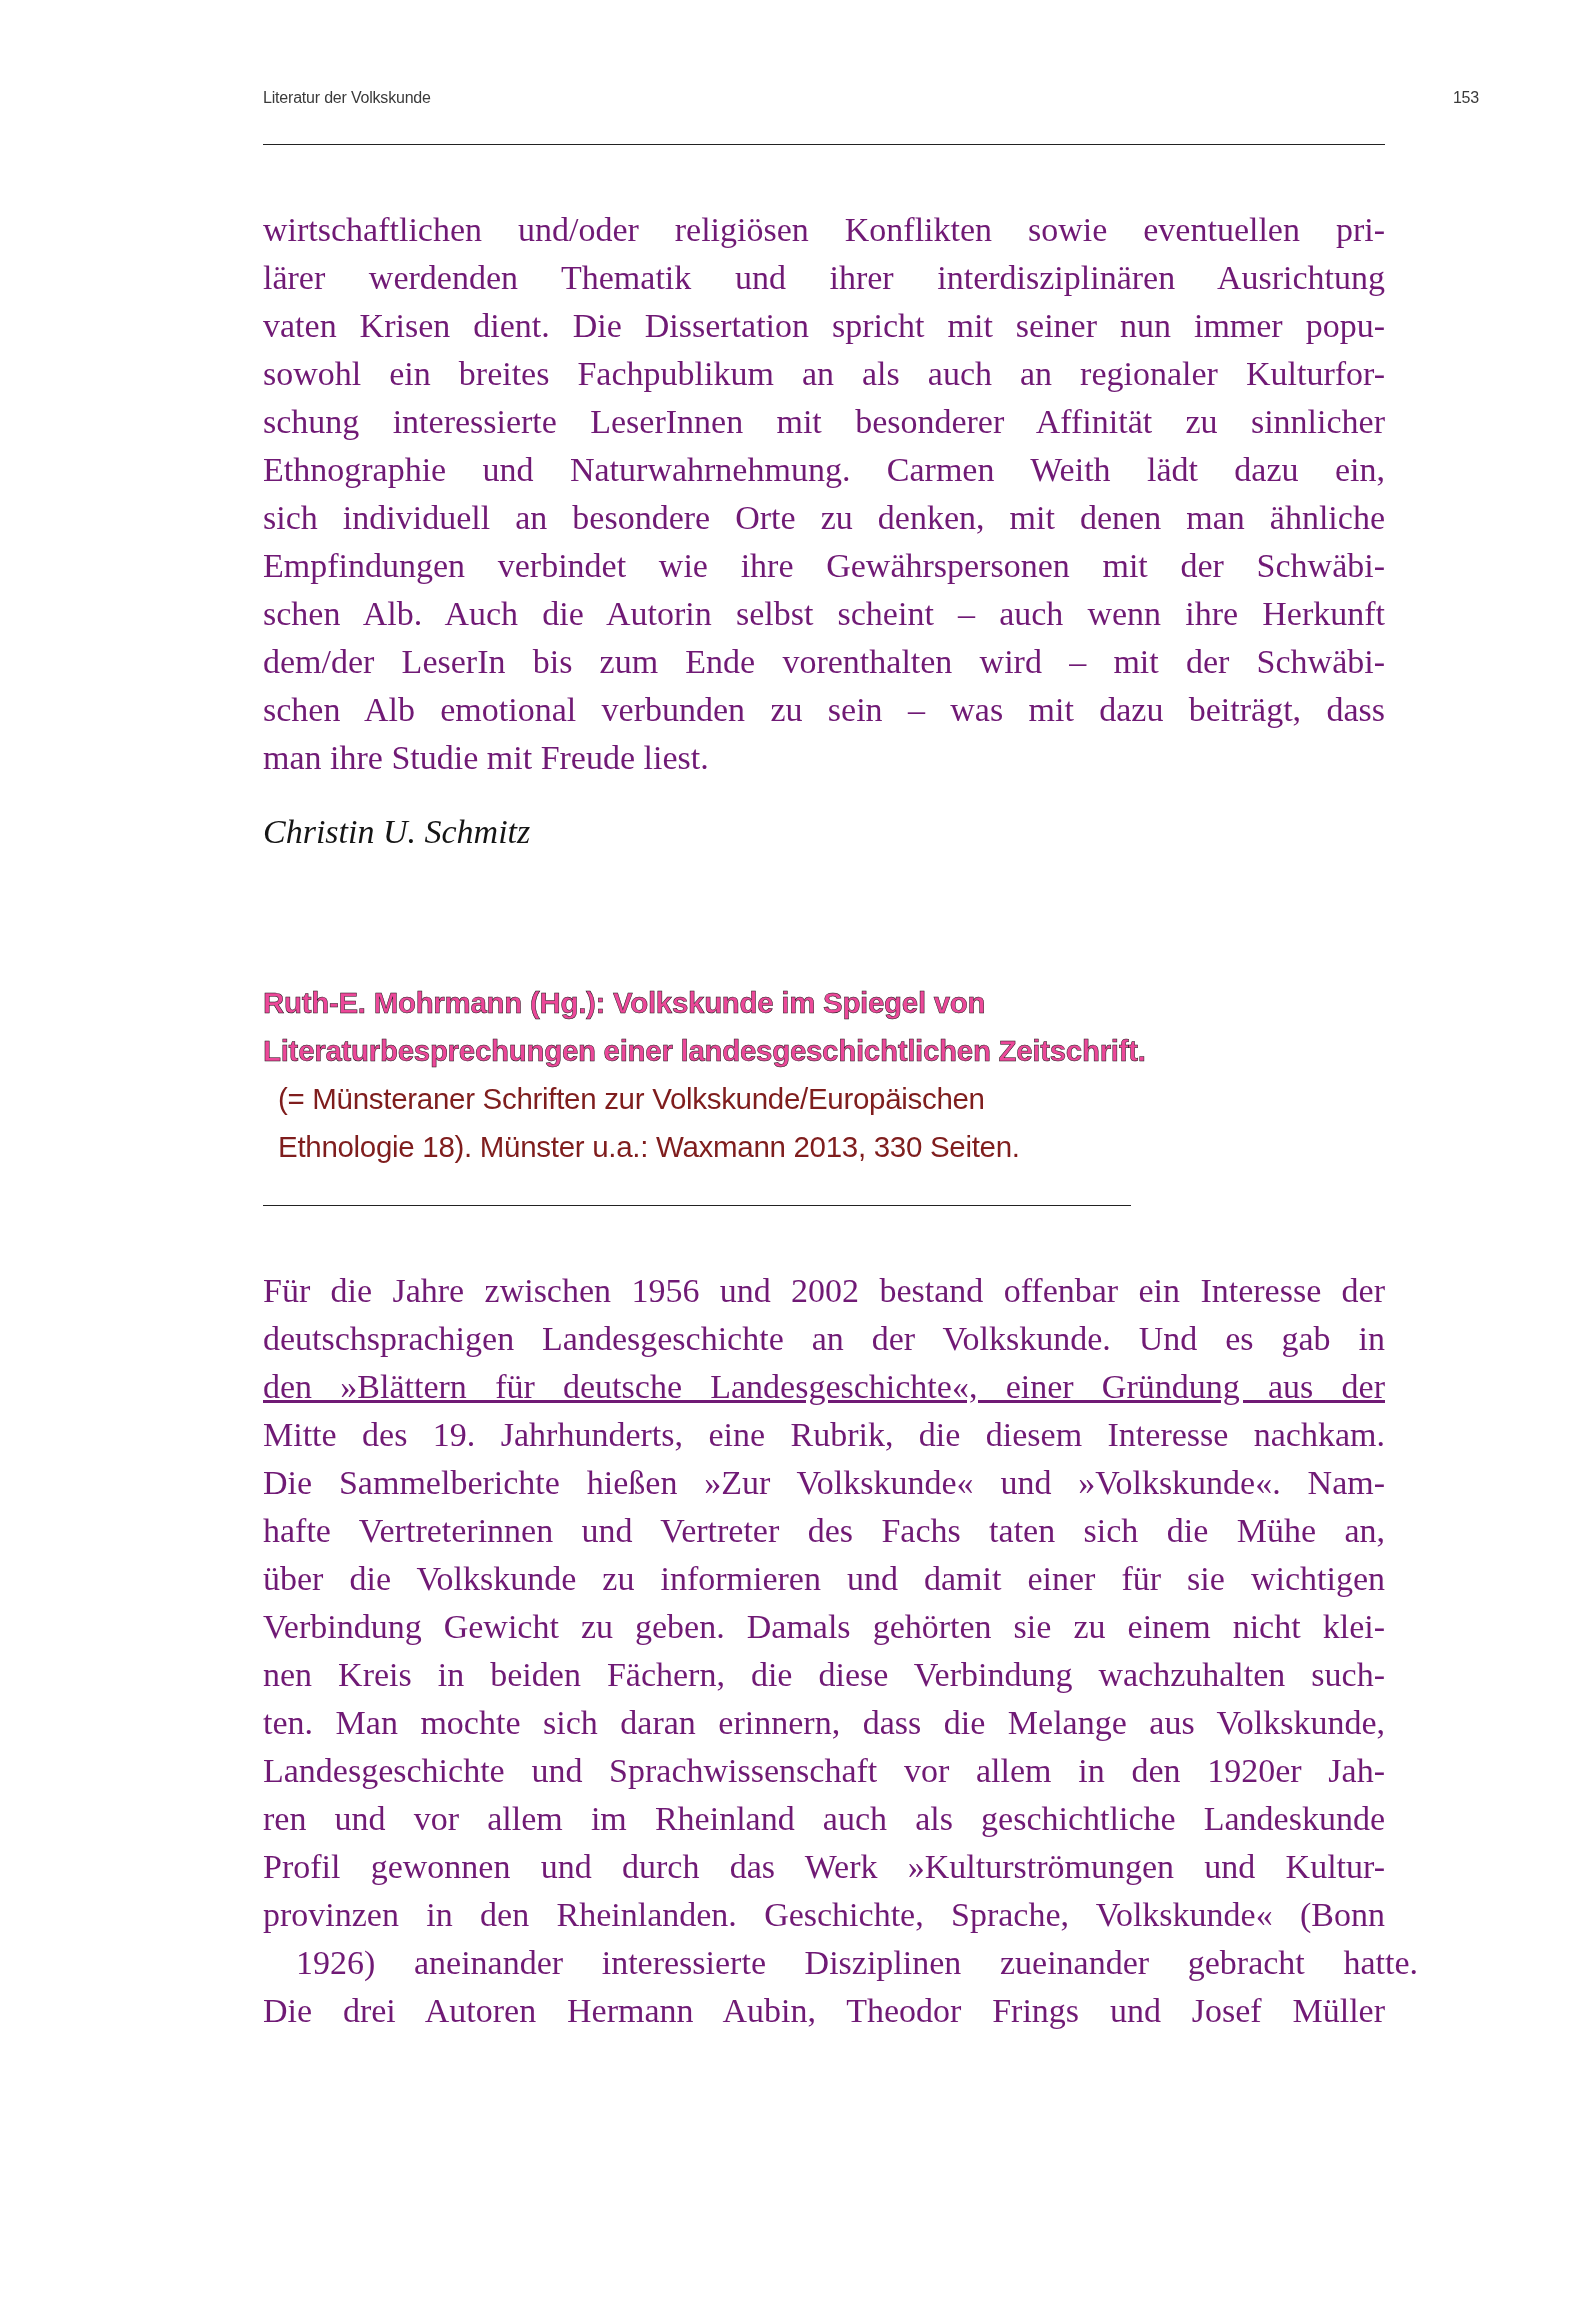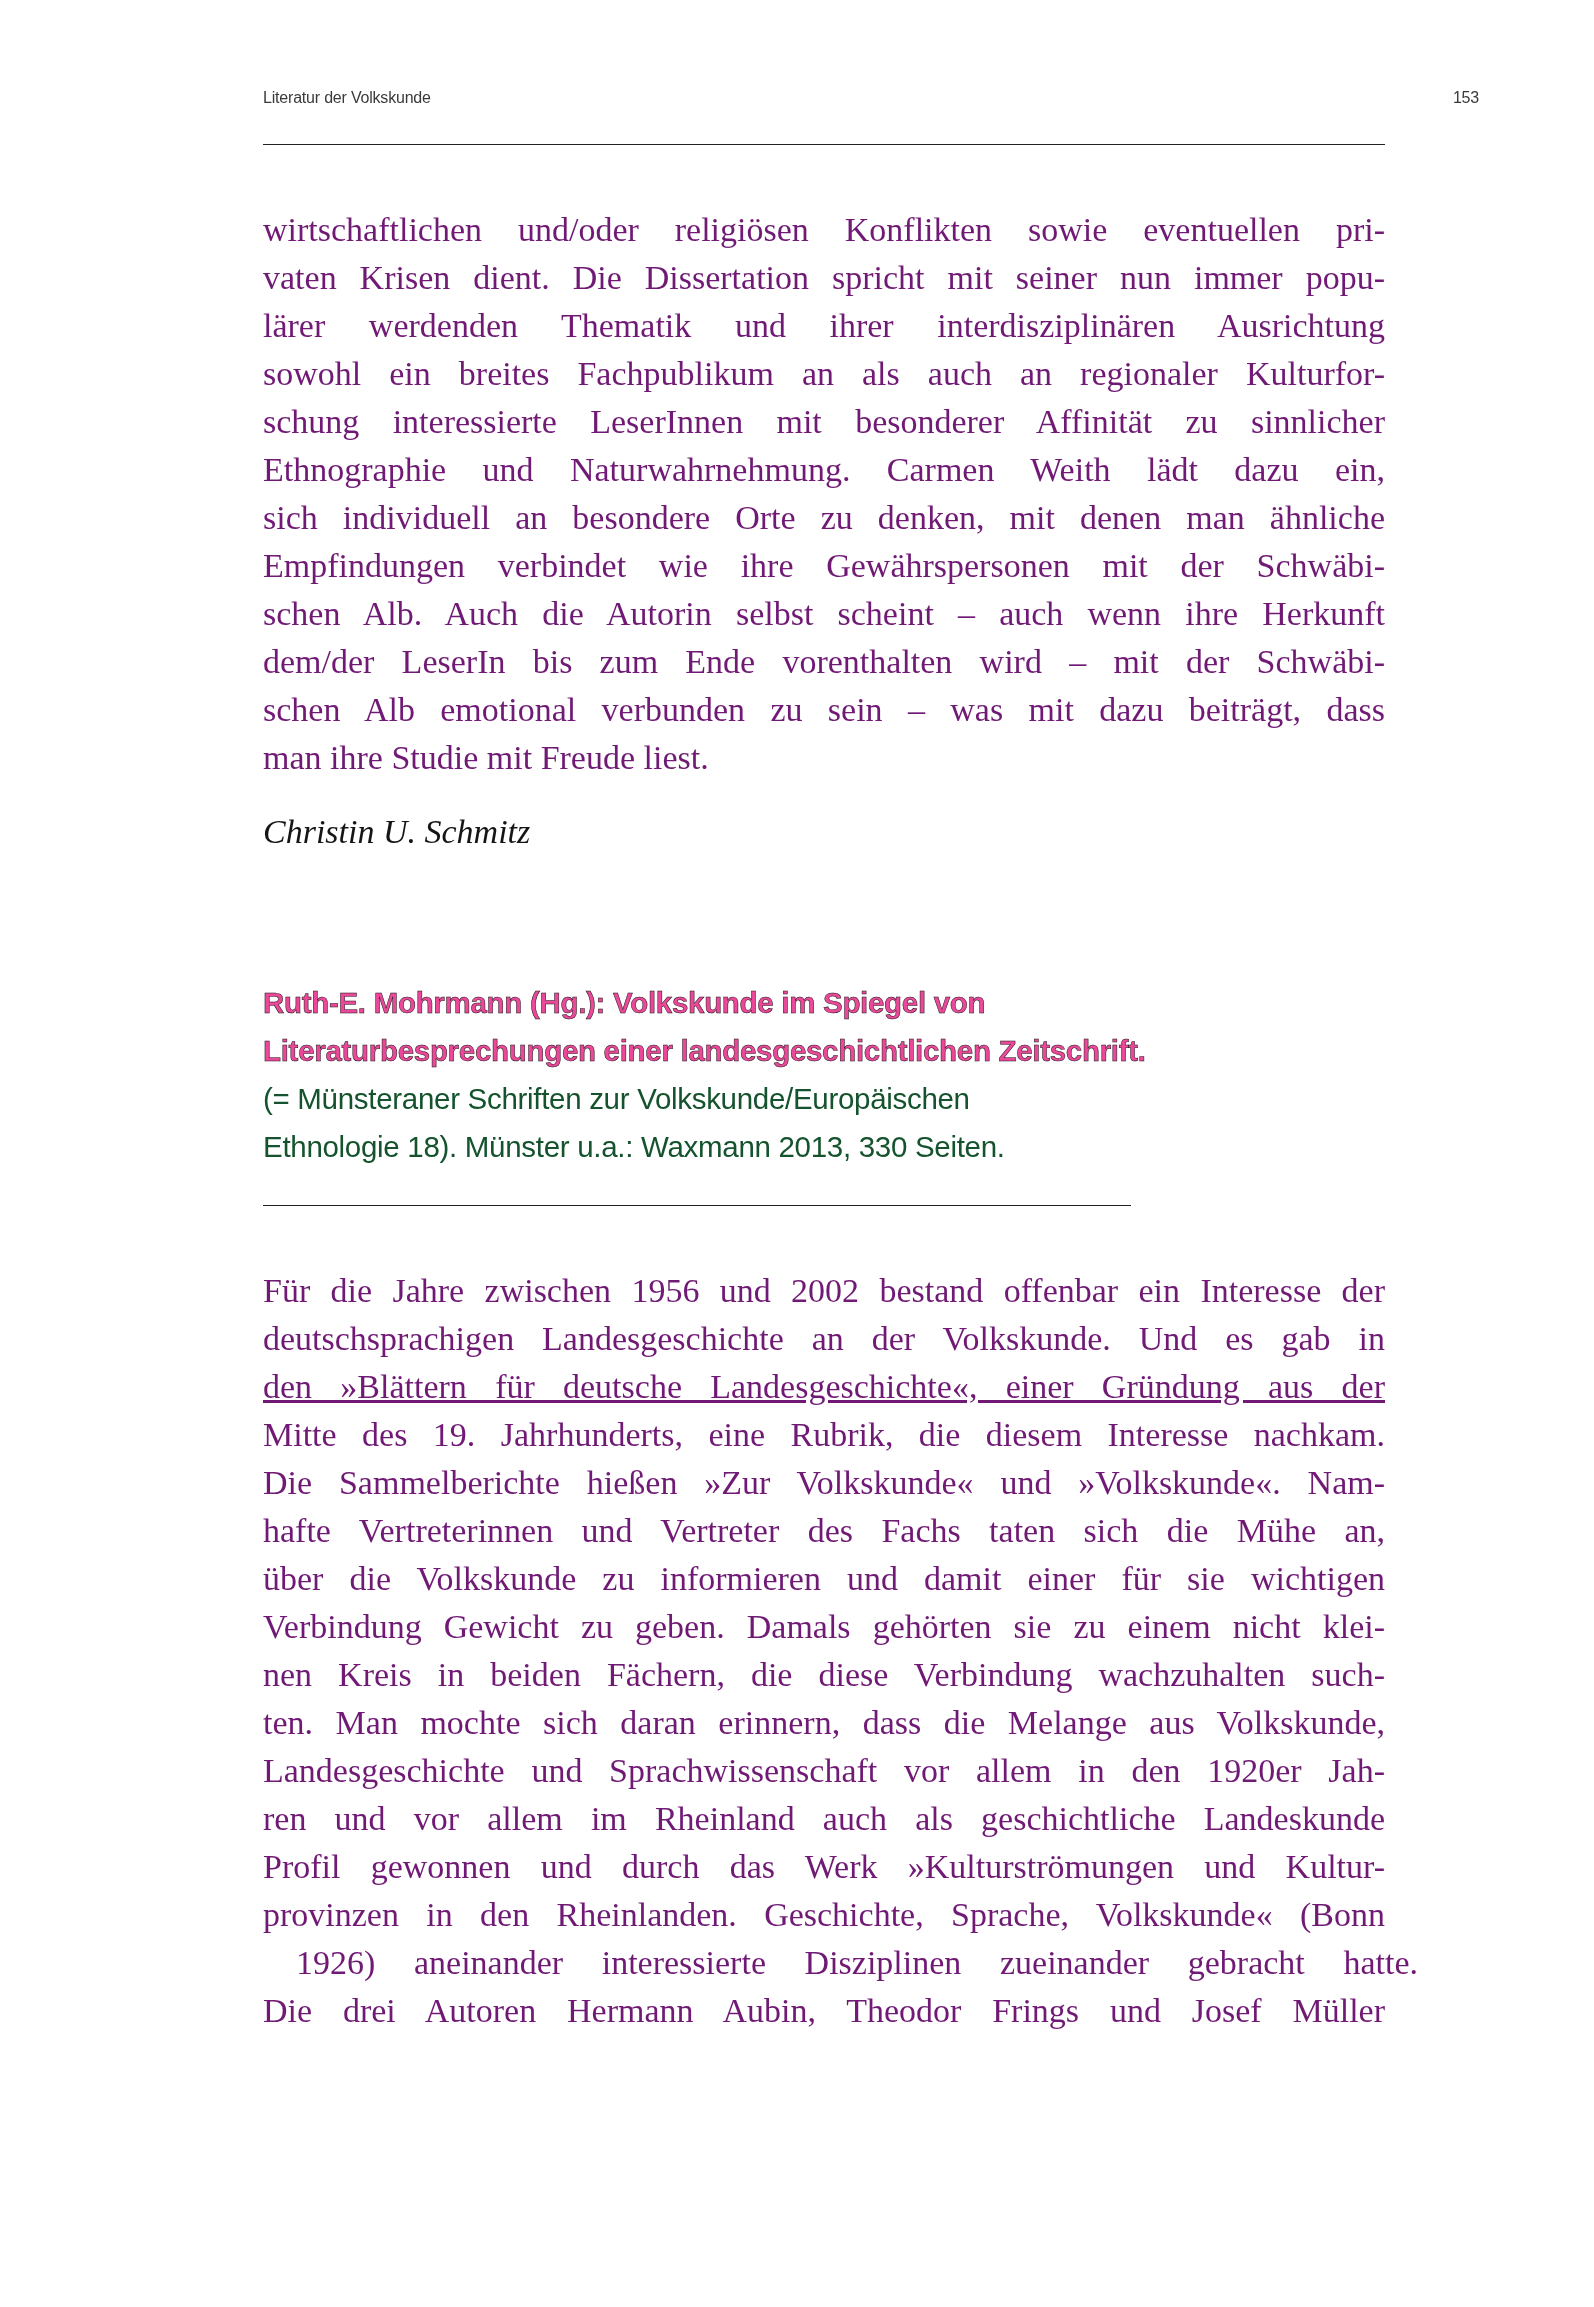--- a/index.html
+++ b/index.html
@@ -89,21 +89,22 @@
       line-height: 48px;
       color: #1a1a1a;
       letter-spacing: -0.3px;
     }
     .bib .bib-title {
       font-weight: bold;
       color: #ec4899;
       -webkit-text-stroke: 0.5px #111;
     }
     .bib .bib-series {
-      color: #14532d;
+      color: #7f1d1d;
+      margin-left: 15px;
     }
     .bib-rule {
       position: absolute;
       left: 263px;
       top: 1205px;
       width: 868px;
       height: 0;
       border-top: 1.6px solid #222;
     }
     #section2 { top: 1267px; }
@@ -112,22 +113,22 @@
 <body>
 
 <header class="running-head">
   <span class="title">Literatur der Volkskunde</span>
   <span class="page-num">153</span>
 </header>
 <div class="head-rule"></div>
 
 <section class="body-text" id="section1">
   <div class="line"><span class="j" style="white-space: nowrap;">wirtschaftlichen und/oder religiösen Konflikten sowie eventuellen pri-</span></div>
+  <div class="line"><span class="j" style="white-space: nowrap;">lärer werdenden Thematik und ihrer interdisziplinären Ausrichtung</span></div>
   <div class="line"><span class="j" style="white-space: nowrap;">vaten Krisen dient. Die Dissertation spricht mit seiner nun immer popu-</span></div>
-  <div class="line"><span class="j" style="white-space: nowrap;">lärer werdenden Thematik und ihrer interdisziplinären Ausrichtung</span></div>
   <div class="line"><span class="j" style="white-space: nowrap;">sowohl ein breites Fachpublikum an als auch an regionaler Kulturfor-</span></div>
   <div class="line"><span class="j" style="white-space: nowrap;">schung interessierte LeserInnen mit besonderer Affinität zu sinnlicher</span></div>
   <div class="line"><span class="j" style="white-space: nowrap;">Ethnographie und Naturwahrnehmung. Carmen Weith lädt dazu ein,</span></div>
   <div class="line"><span class="j" style="white-space: nowrap;">sich individuell an besondere Orte zu denken, mit denen man ähnliche</span></div>
   <div class="line"><span class="j" style="white-space: nowrap;">Empfindungen verbindet wie ihre Gewährspersonen mit der Schwäbi-</span></div>
   <div class="line"><span class="j" style="white-space: nowrap;">schen Alb. Auch die Autorin selbst scheint – auch wenn ihre Herkunft</span></div>
   <div class="line"><span class="j" style="white-space: nowrap;">dem/der LeserIn bis zum Ende vorenthalten wird – mit der Schwäbi-</span></div>
   <div class="line"><span class="j" style="white-space: nowrap;">schen Alb emotional verbunden zu sein – was mit dazu beiträgt, dass</span></div>
   <div class="line last"><span style="white-space: nowrap;">man ihre Studie mit Freude liest.</span></div>
 </section>

